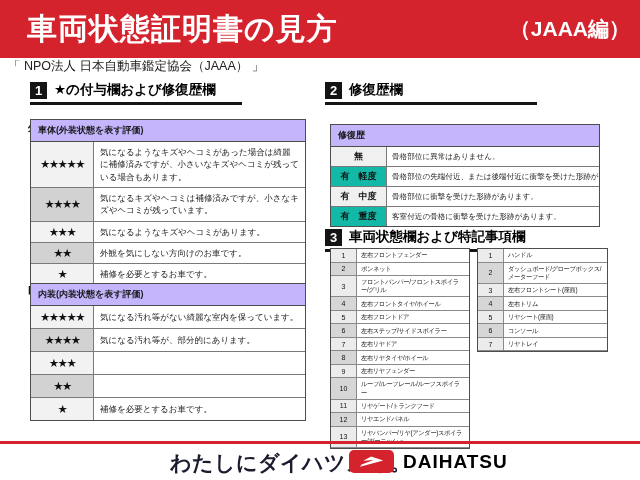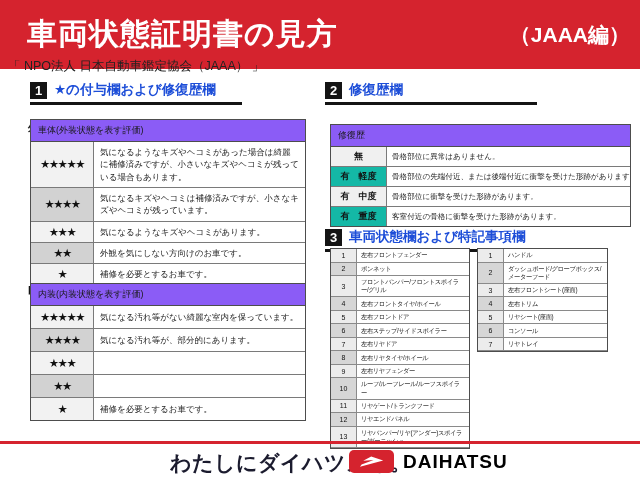--- a/index.html
+++ b/index.html
@@ -3,66 +3,66 @@
 <meta charset="utf-8">
 <style>
   html,body{margin:0;padding:0;background:#e8e8e8;}
   .page{
     position:relative;width:640px;height:480px;background:#ffffff;overflow:hidden;
     font-family:"Liberation Sans","DejaVu Sans",sans-serif;color:#1a1a1a;
     margin:0 auto;
   }
   
   .top-banner{
-    position:absolute;top:0;left:0;width:640px;height:69px;background:#d5232e;
+    position:absolute;top:0;left:0;width:640px;height:58px;background:#d5232e;
     display:flex;align-items:center;justify-content:space-between;
     padding:0 10px 0 27px;box-sizing:border-box;color:#fff;font-weight:bold;
   }
   .banner-title{font-size:30px;letter-spacing:1px;}
   .banner-edition{font-size:21px;letter-spacing:0px;}
   .org-line{position:absolute;top:58px;left:8px;font-size:12.5px;color:#222;}
   
   .sec{
     position:absolute;display:flex;align-items:center;gap:7px;
     border-bottom:3px solid #141414;padding-bottom:3px;width:212px;
   }
   .sec-num{
     width:17px;height:17px;background:#141414;color:#fff;font-weight:bold;
     font-size:13px;display:flex;align-items:center;justify-content:center;flex:none;
   }
-  .sec-title{font-weight:bold;font-size:13.5px;color:#1d4ed8;white-space:nowrap;}
+  .sec-title{font-weight:bold;font-size:13.5px;color:#000000;white-space:nowrap;}
   #sec1{left:30px;top:81px;}
   #sec2{left:325px;top:81px;}
   #sec3{left:325px;top:228px;width:240px;}
   .sub-label{position:absolute;font-size:11px;font-weight:bold;color:#111;}
   #lbl-ext{left:28px;top:104px;margin-top:16px;}
   #lbl-int{left:28px;top:282px;}
   
   .tablebox{position:absolute;border:1px solid #4d4d4d;background:#fff;box-sizing:border-box;}
   .thead{
-    background:#8b5cf6;font-size:9px;font-weight:normal;color:#1a1a1a;
+    background:#c4b5fd;font-size:9px;font-weight:bold;color:#1a1a1a;
     padding:4px 7px;border-bottom:1px solid #4d4d4d;
   }
   .row{display:flex;border-bottom:1px solid #7a7a7a;align-items:stretch;}
   .row:last-child{border-bottom:none;}
   .star-cell{
     width:62px;min-width:62px;display:flex;align-items:center;justify-content:center;
     font-size:11.5px;letter-spacing:-1.5px;border-right:1px solid #7a7a7a;
     background:#f2f2f2;color:#111;
   }
   .row.alt .star-cell{background:#d2d2d2;}
   .desc-cell{
     flex:1;font-size:8.5px;line-height:1.45;padding:4px 6px;display:flex;
     align-items:center;color:#222;
   }
   #tbl-ext{left:30px;top:119px;width:276px;}
   #tbl-int{left:30px;top:283px;width:276px;}
   .tall .row{min-height:22px;}
   
-  #tbl-repair{left:330px;top:124px;width:301px;}
+  #tbl-repair{left:330px;top:124px;width:270px;}
   .grade-cell{
     width:55px;min-width:55px;display:flex;align-items:center;justify-content:center;
     font-size:9px;font-weight:bold;border-right:1px solid #7a7a7a;background:#f0f0f0;color:#111;
     white-space:pre;
   }
   .row.alt .grade-cell{background:#14b8a6;}
   #tbl-repair .row{min-height:19px;}
   #tbl-repair .desc-cell{font-size:7.6px;white-space:nowrap;overflow:hidden;padding:3px 5px;}
   
   .parts{position:absolute;border:1px solid #4d4d4d;background:#fff;box-sizing:border-box;}

